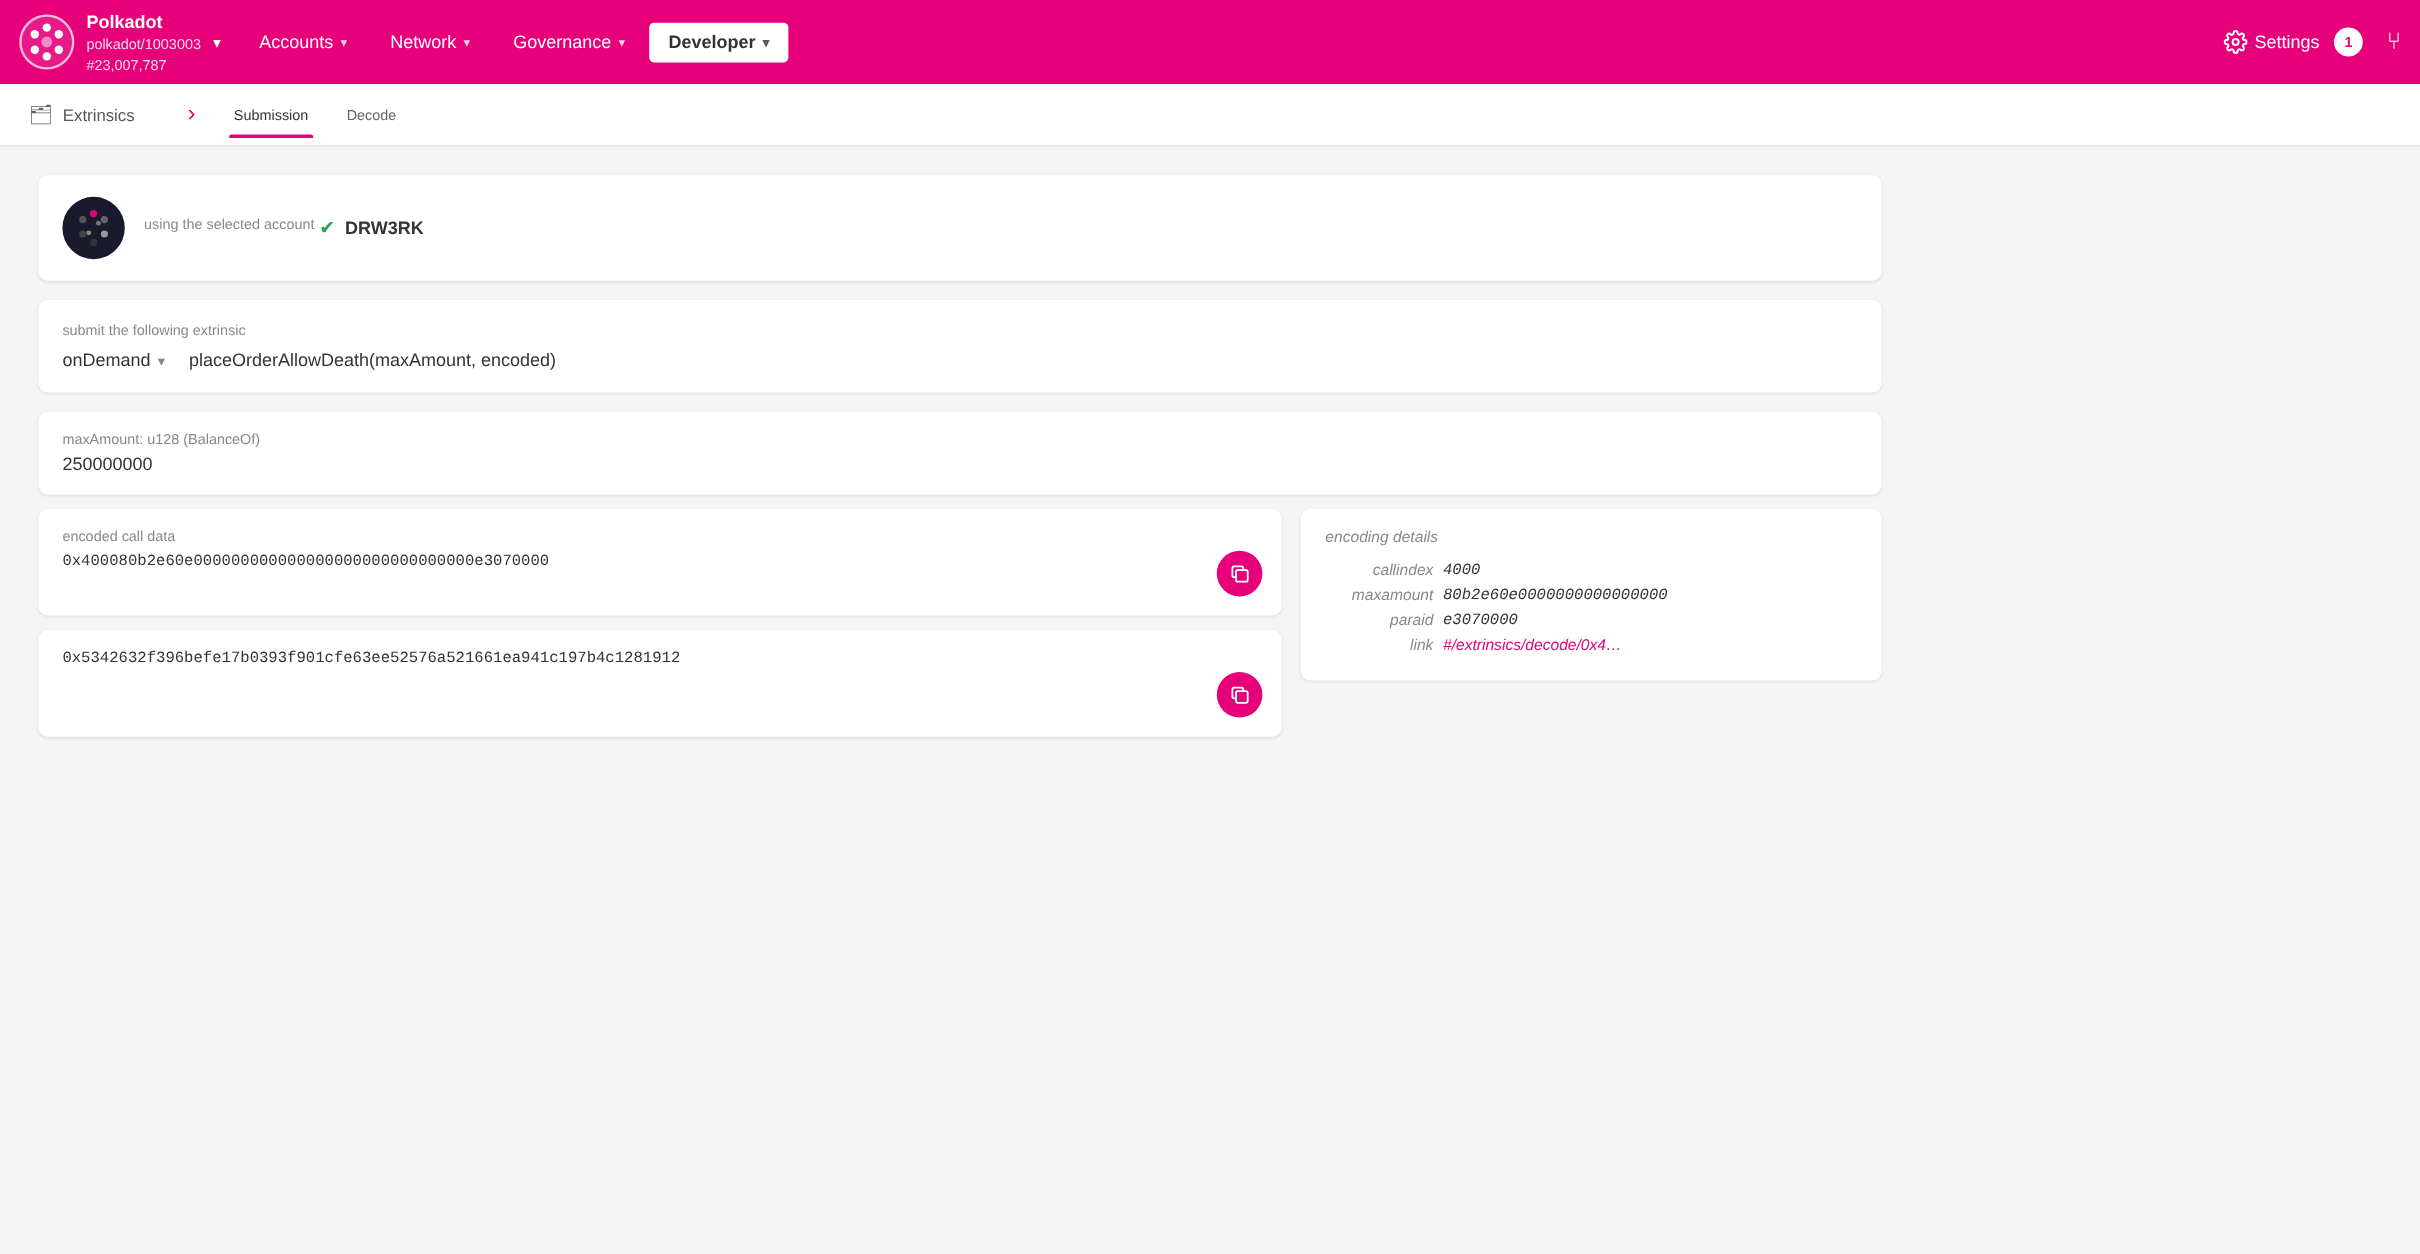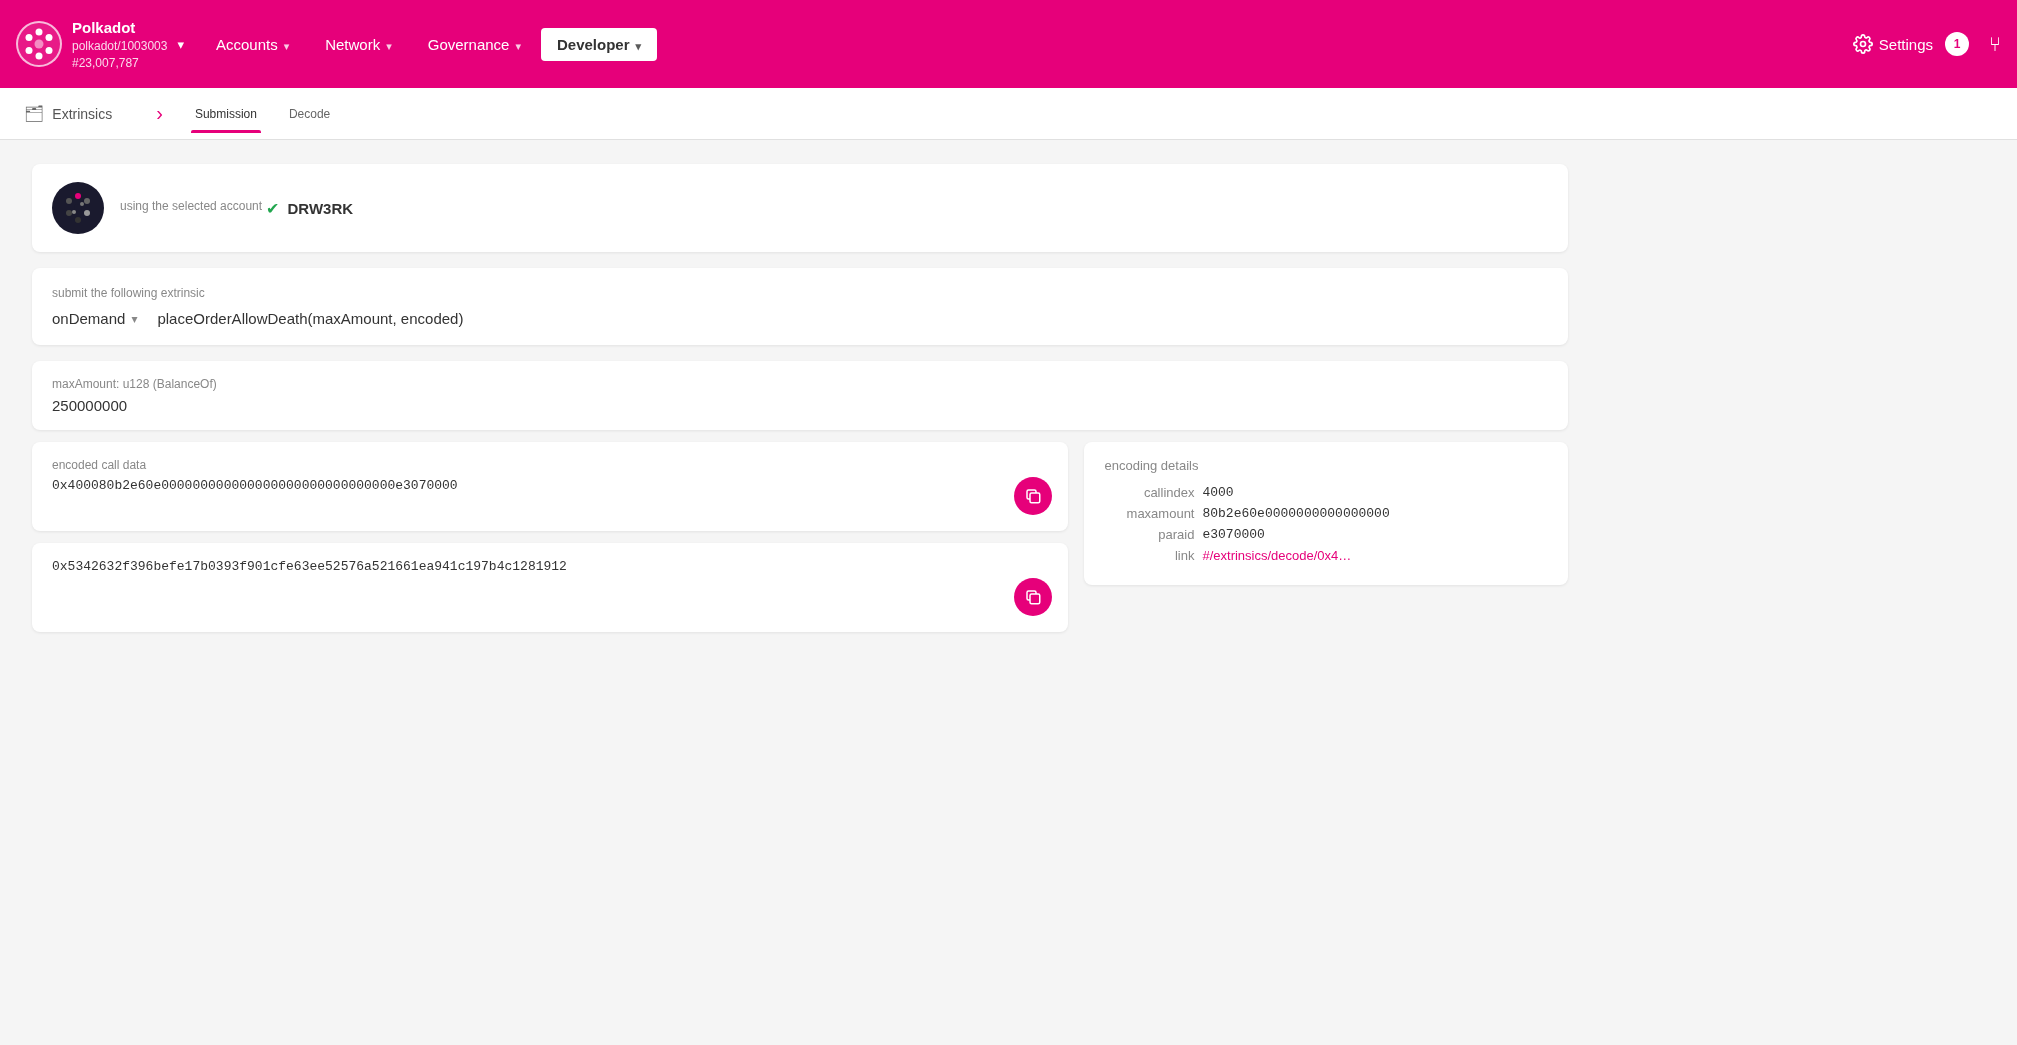--- a/index.html
+++ b/index.html
@@ -3,21 +3,21 @@
   <meta charset="utf-8">
   <style>
     * { box-sizing: border-box; margin: 0; padding: 0; }
     body { font-family: -apple-system, BlinkMacSystemFont, 'Segoe UI', sans-serif; background: #f5f5f5; min-height: 1045px; }
 
     
     .header {
       background: #e6007a;
       display: flex;
       align-items: center;
-      height: 88px;
+      height: 70px;
       padding: 0 16px;
       gap: 0;
     }
     .logo-area {
       display: flex;
       align-items: center;
       gap: 10px;
       margin-right: 16px;
     }
     .logo-circle {
@@ -36,21 +36,21 @@
     .logo-text .brand { font-size: 15px; font-weight: 600; }
     .logo-text .sub { font-size: 12px; opacity: 0.85; }
     .logo-text .block { font-size: 12px; opacity: 0.85; }
 
     .nav-item {
       color: white;
       font-size: 15px;
       font-weight: 500;
       padding: 8px 16px;
       display: flex;
-      align-items: flex-end;
+      align-items: center;
       gap: 6px;
       cursor: pointer;
       white-space: nowrap;
       border-radius: 4px;
     }
     .nav-item .chevron { font-size: 11px; opacity: 0.8; }
 
     .nav-item.active-dev {
       background: white;
       color: #333;
@@ -257,20 +257,21 @@
       box-shadow: 0 1px 3px rgba(0,0,0,0.08);
       flex: 0 0 calc(68% - 8px);
       position: relative;
     }
     .encoding-details-card {
       background: white;
       border-radius: 8px;
       padding: 16px 20px;
       box-shadow: 0 1px 3px rgba(0,0,0,0.08);
       flex: 0 0 calc(32% - 8px);
+      font-style: italic;
     }
     .encoded-label {
       font-size: 12px;
       color: #888;
       margin-bottom: 6px;
     }
     .encoded-value {
       font-size: 13px;
       color: #333;
       font-family: 'Courier New', monospace;

